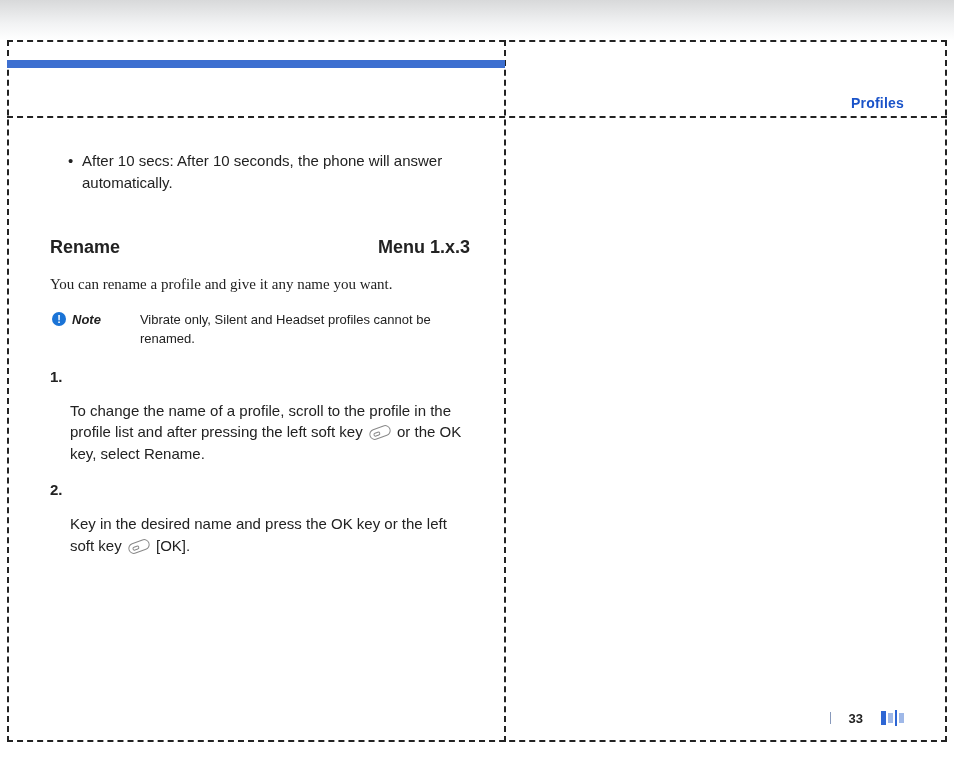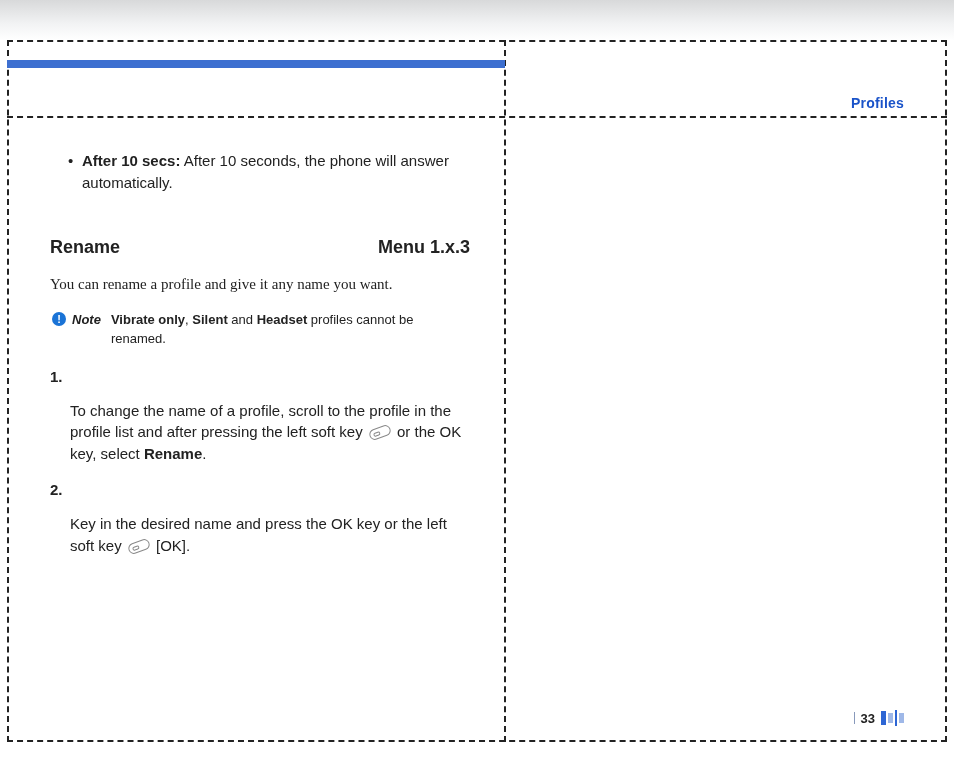--- a/index.html
+++ b/index.html
@@ -76,21 +76,21 @@
   .col {
     position: absolute;
     left: 50px; top: 150px;
     width: 420px;
     line-height: 1.45;
   }
 
   .bullet-row { display: flex; margin-bottom: 6px; padding-left: 18px; }
   .bullet-dot { width: 14px; flex: 0 0 14px; }
   .bullet-body { flex: 1; }
-  .bold { font-weight: 700; }
+  .bold { font-weight: 400; }
 
   .heading-row {
     display: flex;
     justify-content: space-between;
     font-weight: 700;
     font-size: 18px;
     margin-top: 40px;
     margin-bottom: 14px;
   }
 
@@ -105,21 +105,21 @@
   }
   .note-icon {
     width: 14px; height: 14px; border-radius: 50%;
     background: #1a73d6; color: #fff;
     font-size: 11px; line-height: 14px; text-align: center;
     font-weight: 700;
     margin-right: 6px; margin-top: 1px;
     flex: 0 0 14px;
   }
   .note-label { font-weight: 700; margin-right: 10px; font-style: italic; }
-  .note-body { flex: 1; }
+  .note-body { flex: 1; margin-left: 29px; }
 
   .num-row { display: flex; margin-bottom: 14px; }
   .num { font-weight: 700; width: 20px; flex: 0 0 20px; }
   .num-body { flex: 1; margin-top: 34px; }
 
   .key-icon {
     display: inline-block;
     width: 22px; height: 11px;
     border: 1px solid #888;
     border-radius: 50% / 100%;
@@ -134,21 +134,21 @@
     left: 3px; top: 3px; width: 5px; height: 2px;
     border: 1px solid #888;
     border-radius: 2px;
   }
 
   
   .footer {
     position: absolute;
     right: 50px; bottom: 38px;
     display: flex; align-items: center;
-    gap: 6px;
+    gap: 18px;
   }
   .footer-sep { width: 1px; height: 12px; background: #89b; }
   .page-num { font-weight: 700; font-size: 13px; }
   .bars { display: flex; gap: 2px; align-items: center; }
   .bar { width: 5px; height: 14px; background: #2e66d4; }
   .bar.small { height: 10px; background: #9fb8e8; }
   .bar.line { width: 2px; height: 16px; background: #2e66d4; }
 </style>
 </head>
 <body>

